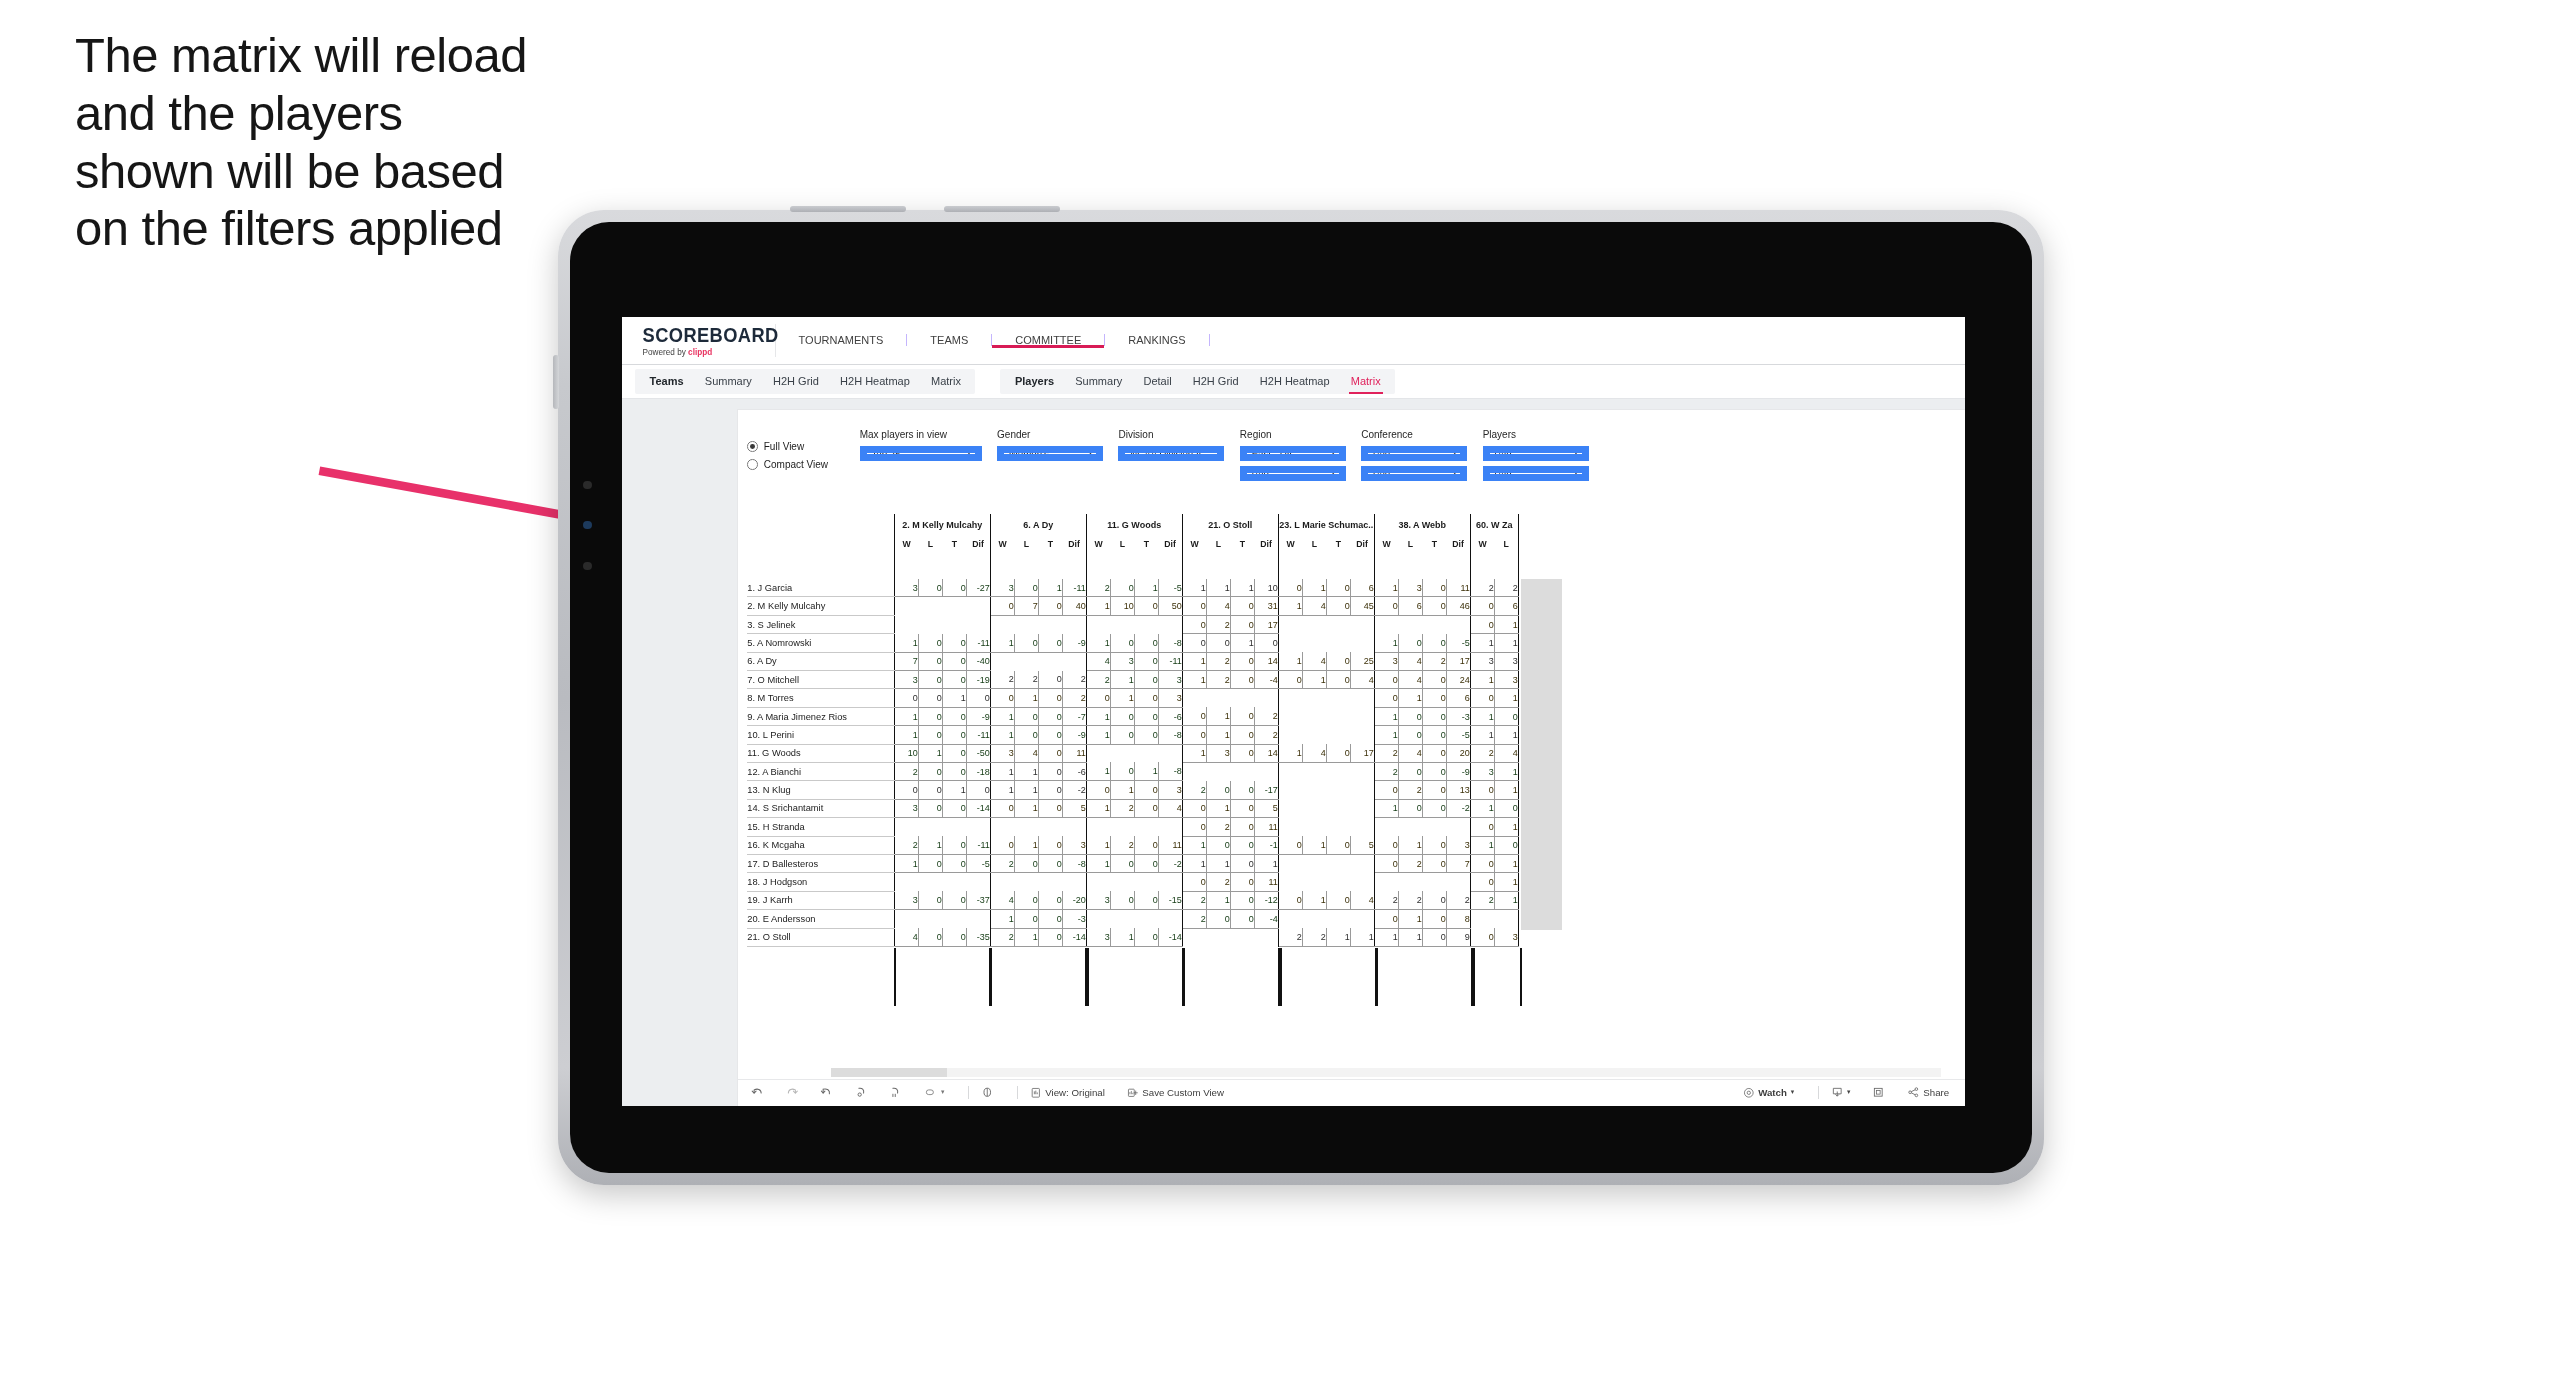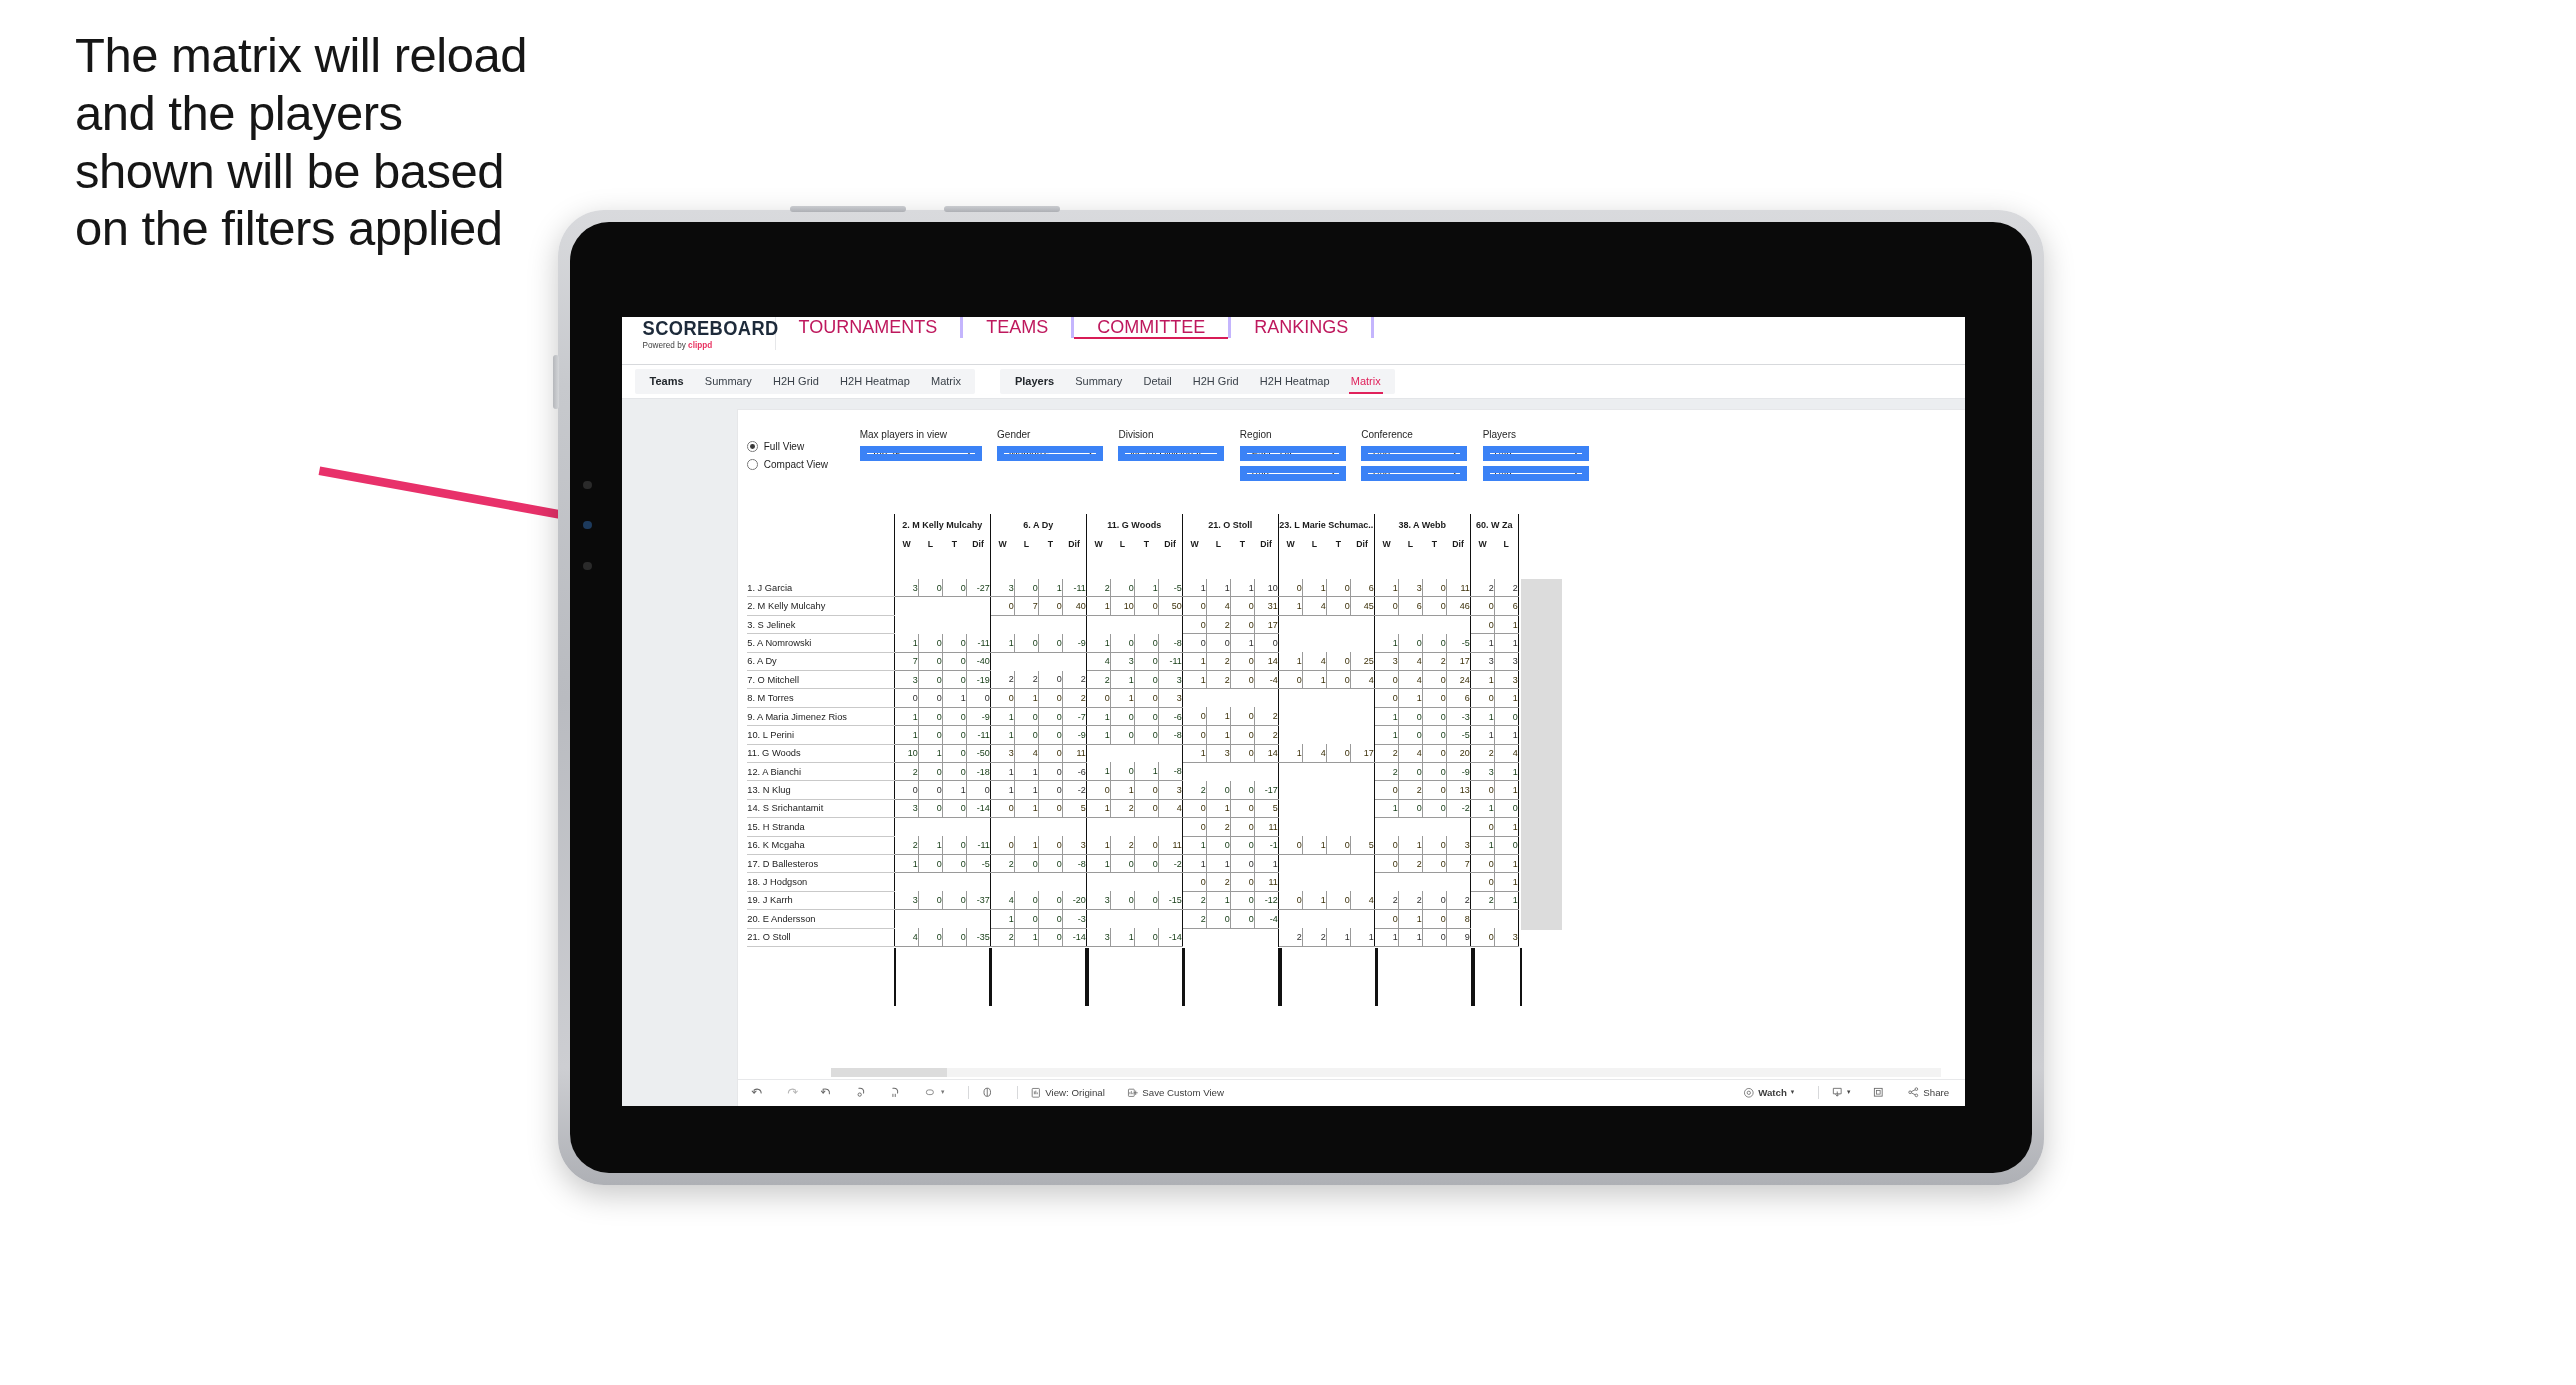--- a/index.html
+++ b/index.html
@@ -70,21 +70,21 @@
     width:1343px; height:789px;
     background:#eceef0;
     overflow:hidden;
   }
 
   
   #topbar{
     height:47px;
     background:#ffffff;
     display:flex;
-    align-items:flex-start;
+    align-items:center;
     border-bottom:1.9px solid #d7d9dc;
     position:relative;
   }
   #logo-block{
     width:154px;
     display:flex;flex-direction:column;justify-content:center;
     padding-left:21px;
     border-right:1px solid #e6e7e9;
     box-sizing:border-box;
   }
@@ -97,25 +97,25 @@
   }
   #logo-sub{
     font-size:8.2px;color:#3d3d3d;margin-top:2px;
   }
   #logo-sub .brand{color:#e8315f;font-weight:bold;}
   .topnav{
     display:flex;align-items:center;
   }
   .topnav-item{
     padding:0 23px;
-    font-size:18px;
-    color:#be185d;
+    font-size:11px;
+    color:#404040;
     display:flex;align-items:center;
     height:100%;
-    border-right:3px solid #c4b5fd;
+    border-right:1px solid #c4b5fd;
     position:relative;
     cursor:pointer;
     white-space:nowrap;
   }
   .topnav-item.active::after{
     content:"";
     position:absolute;left:0;right:0;bottom:-1.9px;height:2.9px;
     background:#d81b56;
   }
 

